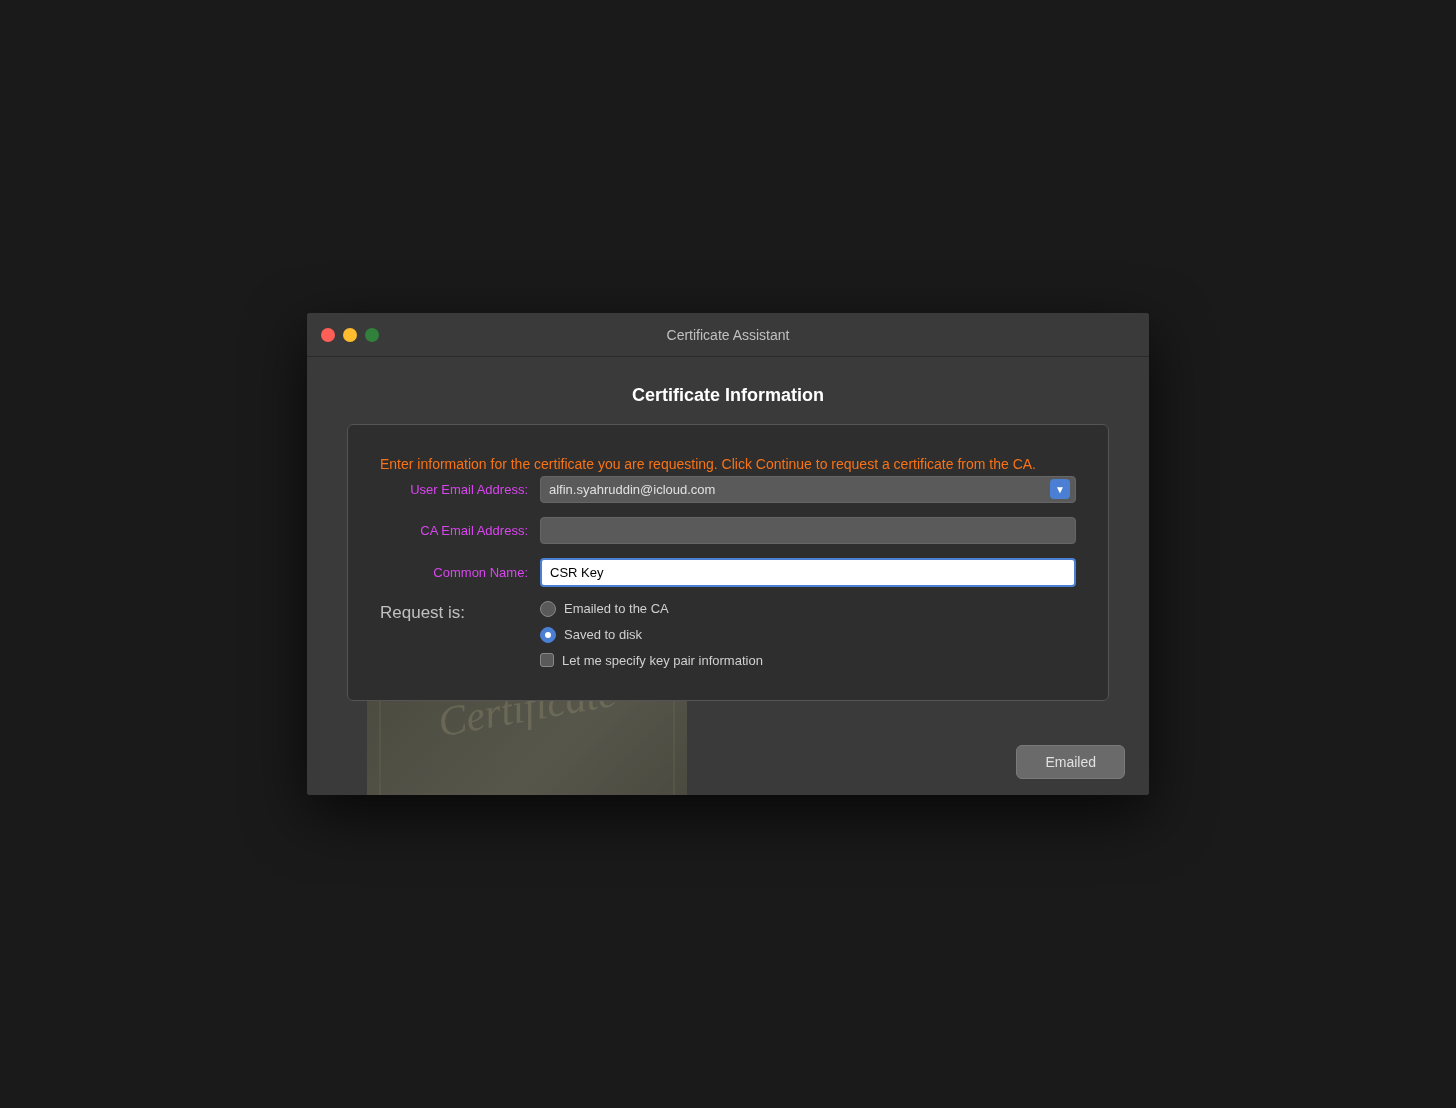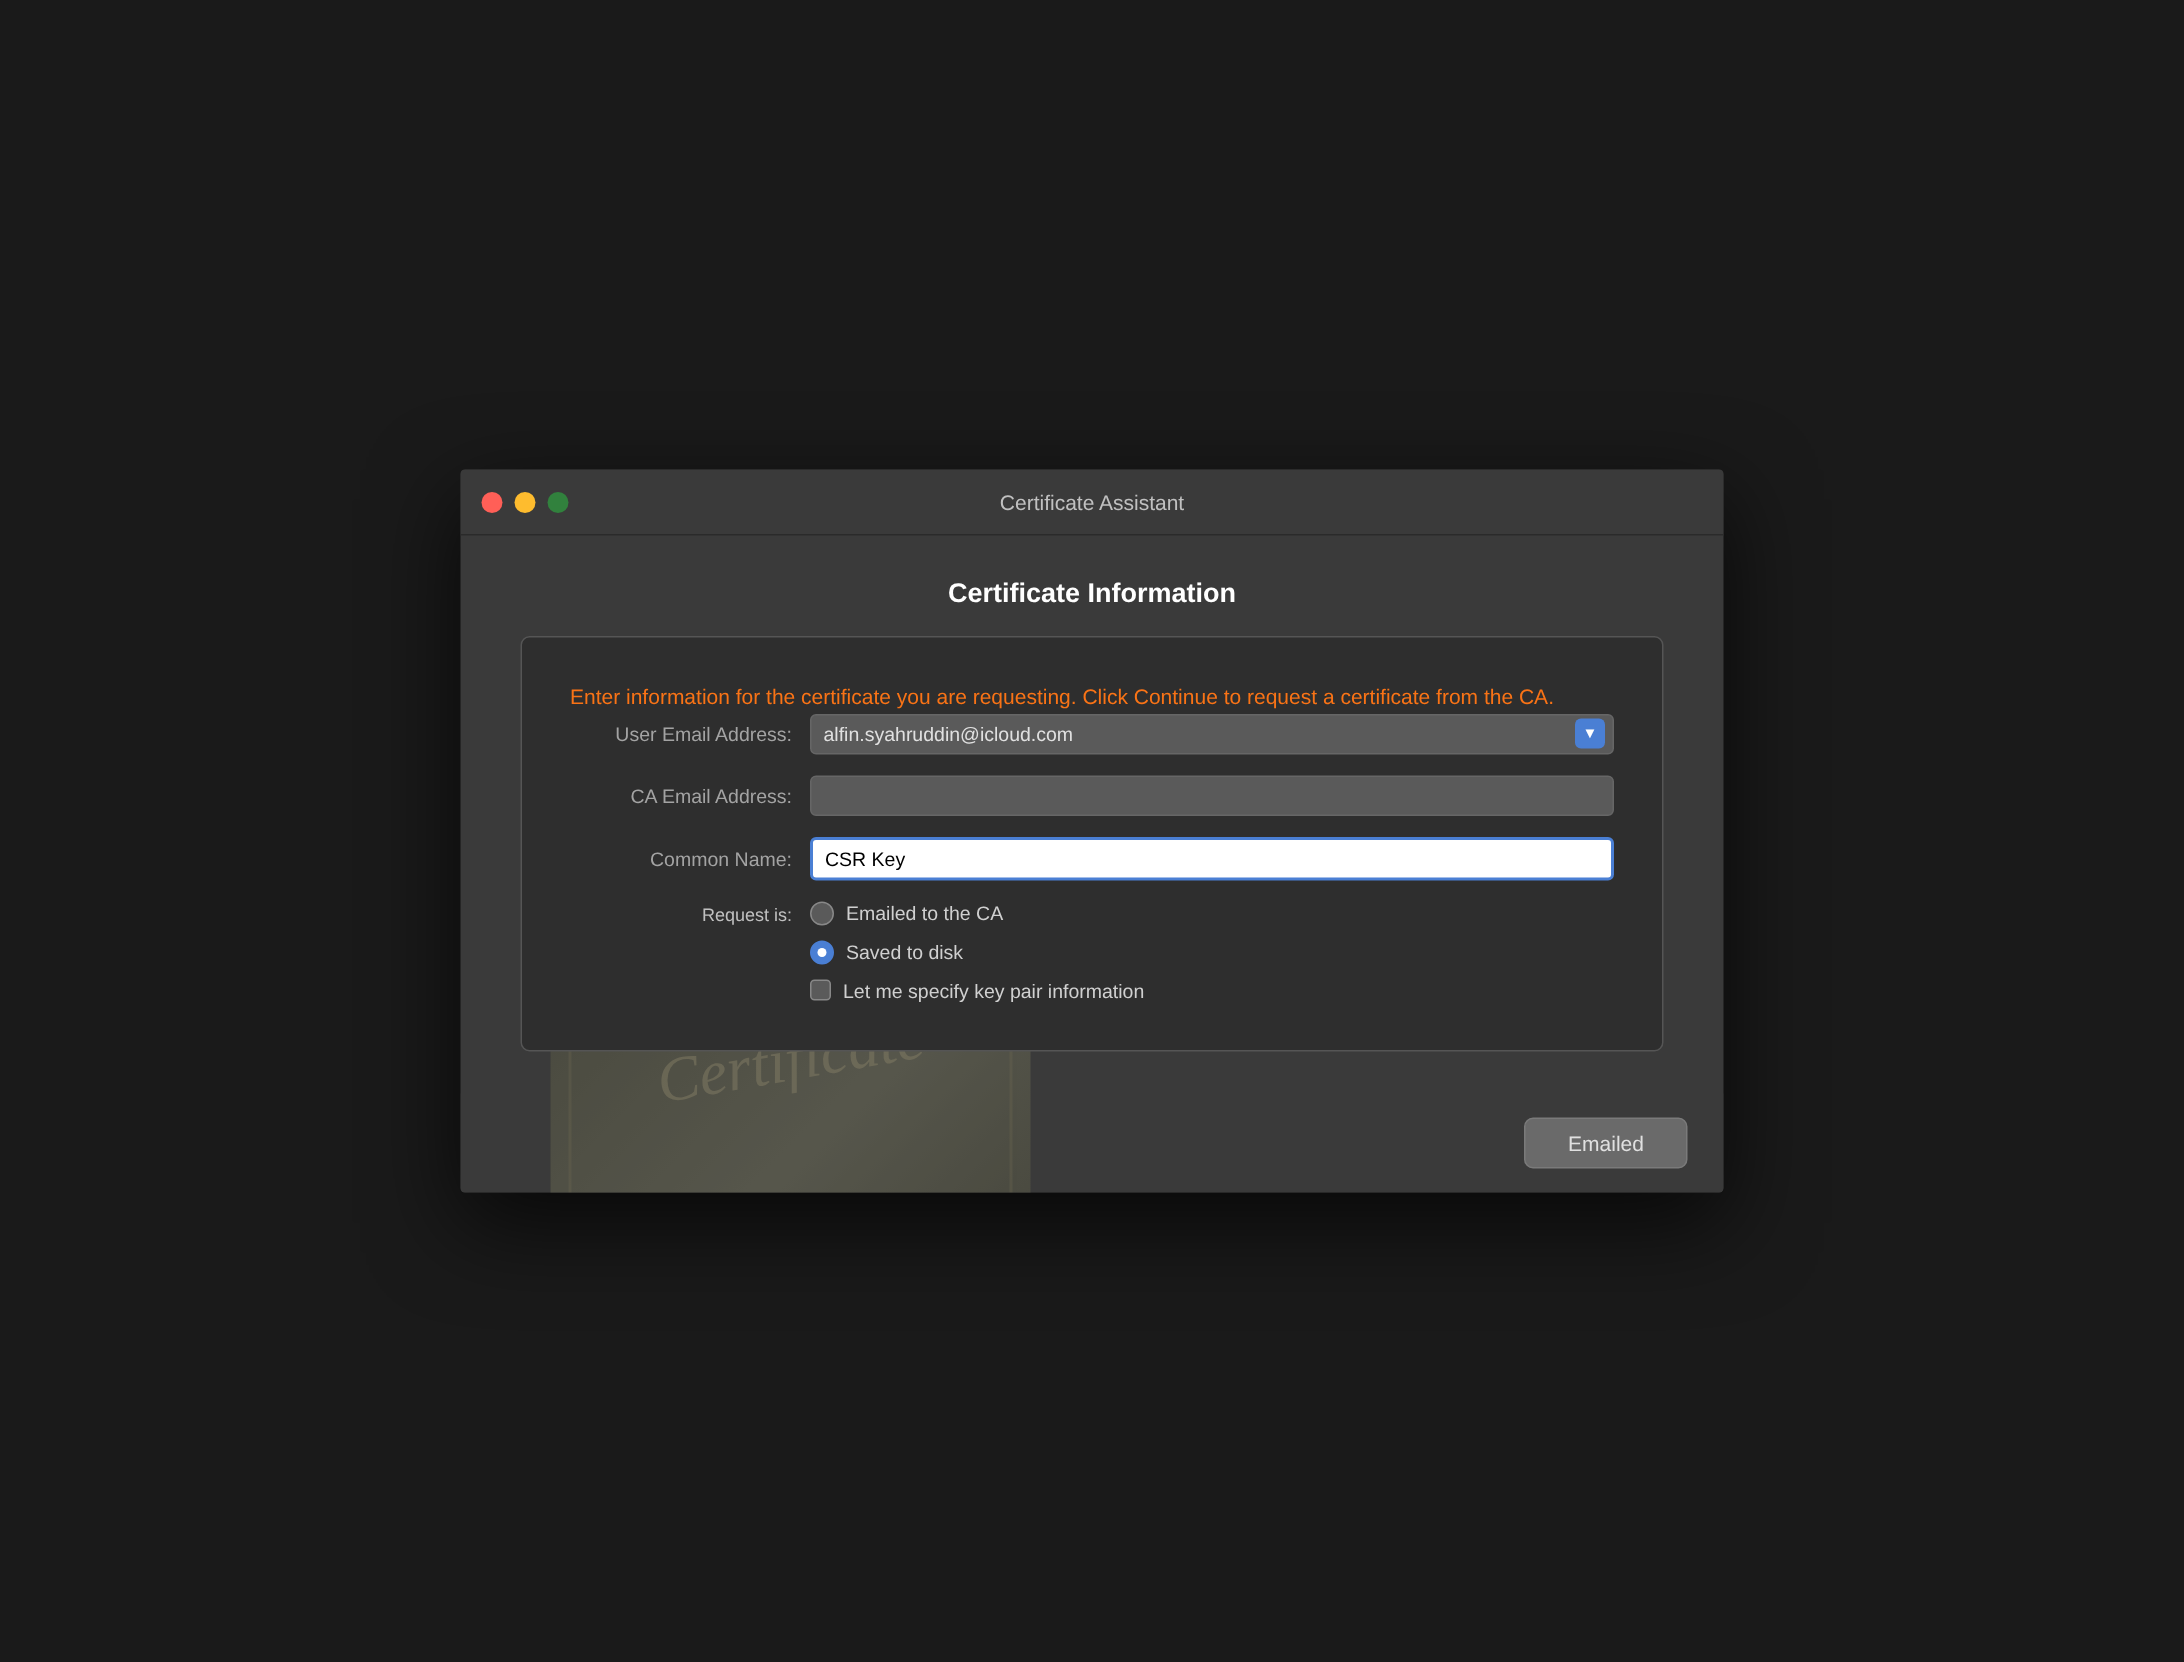--- a/index.html
+++ b/index.html
@@ -117,21 +117,21 @@
       line-height: 1.6;
     }
 
     .form-row {
       display: flex;
       align-items: center;
       margin-bottom: 14px;
     }
 
     .form-label {
-      color: #a3a3a3;
+      color: #d946ef;
       font-size: 13px;
       text-align: right;
       min-width: 160px;
       padding-right: 12px;
       flex-shrink: 0;
     }
 
     .form-input-wrap {
       flex: 1;
       position: relative;
@@ -189,22 +189,22 @@
       margin-top: 10px;
     }
 
     .request-row {
       display: flex;
       align-items: flex-start;
     }
 
     .request-label {
       color: #c0c0c0;
-      font-size: 12px;
-      text-align: right;
+      font-size: 17px;
+      text-align: left;
       min-width: 160px;
       padding-right: 12px;
       flex-shrink: 0;
       padding-top: 2px;
     }
 
     .radio-options {
       display: flex;
       flex-direction: column;
       gap: 10px;

